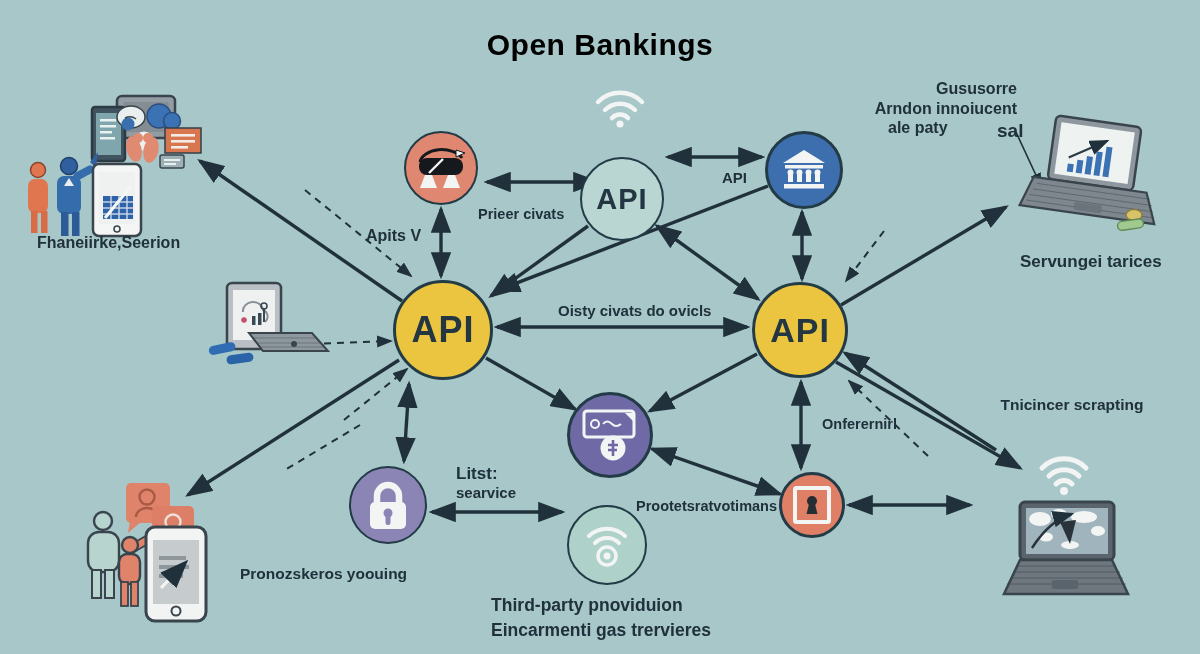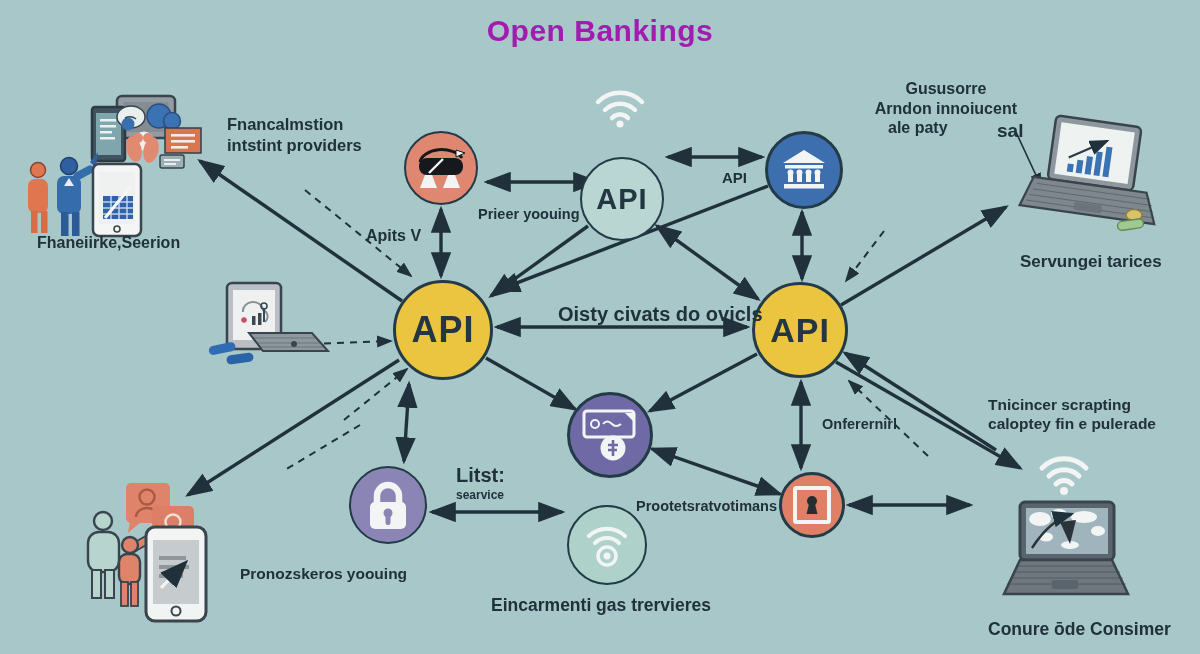--- a/index.html
+++ b/index.html
@@ -4,23 +4,23 @@
 <style>
   html,body{margin:0;padding:0}
   body{background:var(--bg,#a7c7c9)}
   .stage{position:relative;width:1200px;height:654px;overflow:hidden;
          background:var(--bg,#a7c7c9);
          font-family:"Liberation Sans",sans-serif;color:var(--ink,#20313c)}
   #art{position:absolute;left:0;top:0}
   .lbl{position:absolute;font-weight:700;color:var(--ink,#20313c);white-space:nowrap;line-height:1.25}
   .lbl span{display:block}
   .ctr{transform:translateX(-50%);text-align:left}
-  .rgt{text-align:center}
-  .title{position:absolute;left:600px;top:14px;transform:translateX(-50%);
-         font-size:30px;font-weight:700;letter-spacing:.5px;color:#a21caf;white-space:nowrap}
+  .rgt{text-align:right}
+  .title{position:absolute;left:600px;top:28px;transform:translateX(-50%);
+         font-size:30px;font-weight:700;letter-spacing:.5px;color:#000000;white-space:nowrap}
   .node{position:absolute;border-radius:50%;box-sizing:border-box;
         border:3px solid #233b47;display:flex;align-items:center;justify-content:center}
   .api-text{font-weight:700;color:#233642;letter-spacing:1px}
   .n-salmon{background:var(--salmon,#df8770)}
   .n-salmon2{background:var(--salmon-deep,#df7f66)}
   .n-teal{background:var(--teal-node,#b9d6d2)}
   .n-tealsoft{background:var(--teal-soft,#aed2ca)}
   .n-blue{background:var(--blue,#3d6fae)}
   .n-yellow{background:var(--yellow,#ebc53f)}
   .n-purple{background:var(--purple,#6f6aa5)}
@@ -323,60 +323,55 @@
   <div class="node n-salmon2" style="left:779px;top:472px;width:66px;height:66px">
     <svg width="42" height="42" viewBox="0 0 42 42">
       <rect x="4" y="4" width="34" height="34" rx="1.5" fill="none" stroke="#f2f5f4" stroke-width="4"></rect>
       <circle cx="21" cy="17" r="5" fill="#262d33"></circle>
       <polygon points="18,20 24,20 26.5,30 15.5,30" fill="#262d33"></polygon>
     </svg>
   </div>
 
   <div class="title">Open Bankings</div>
 
-  <div class="lbl" style="left:227px;top:114px;font-size:16.5px">
-    <span>Fnancalmstion</span>
-    <span>intstint providers</span>
-  </div>
 
   <div class="lbl" style="left:37px;top:233px;font-size:16px">Fhaneiirke,Seerion</div>
 
   <div class="lbl" style="left:366px;top:226px;font-size:16px">Apits V</div>
 
-  <div class="lbl" style="left:478px;top:205px;font-size:14.5px">Prieer yoouing</div>
+  <div class="lbl" style="left:478px;top:205px;font-size:14.5px">Prieer civats</div>
 
   <div class="lbl" style="left:722px;top:169px;font-size:15px">API</div>
 
   <div class="lbl rgt" style="right:183px;top:79px;font-size:16px">
     <span>Gususorre</span>
     <span>Arndon innoiucent</span>
   </div>
   <div class="lbl" style="left:888px;top:118px;font-size:16px">ale paty</div>
   <div class="lbl" style="left:997px;top:119px;font-size:19px">sal</div>
 
   <div class="lbl" style="left:1020px;top:251px;font-size:17px">Servungei tarices</div>
 
-  <div class="lbl" style="left:558px;top:302px;font-size:20px">Oisty civats do ovicls</div>
+  <div class="lbl" style="left:558px;top:302px;font-size:15px">Oisty civats do ovicls</div>
 
   <div class="lbl" style="left:822px;top:415px;font-size:14.5px">Onferernirl</div>
 
   <div class="lbl ctr" style="left:1072px;top:395px;font-size:15.5px">
     <span>Tnicincer scrapting</span>
-    <span>caloptey fin e pulerade</span>
   </div>
 
   <div class="lbl" style="left:456px;top:463px">
-    <span style="font-size:20px">Litst:</span>
-    <span style="font-size:12px">searvice</span>
+    <span style="font-size:17px">Litst:</span>
+    <span style="font-size:15px">searvice</span>
   </div>
 
   <div class="lbl" style="left:636px;top:497px;font-size:14.5px">Prootetsratvotimans</div>
 
   <div class="lbl" style="left:240px;top:564px;font-size:15.5px">Pronozskeros yoouing</div>
 
   <div class="lbl ctr" style="left:601px;top:593px;font-size:17.5px;line-height:1.45">
+    <span>Third-party pnoviduion</span>
     <span>Eincarmenti gas trervieres</span>
   </div>
 
 
-  <div class="lbl" style="left:988px;top:619px;font-size:17.5px">Conure ōde Consimer</div>
 
 </div>
 
 </body></html>

